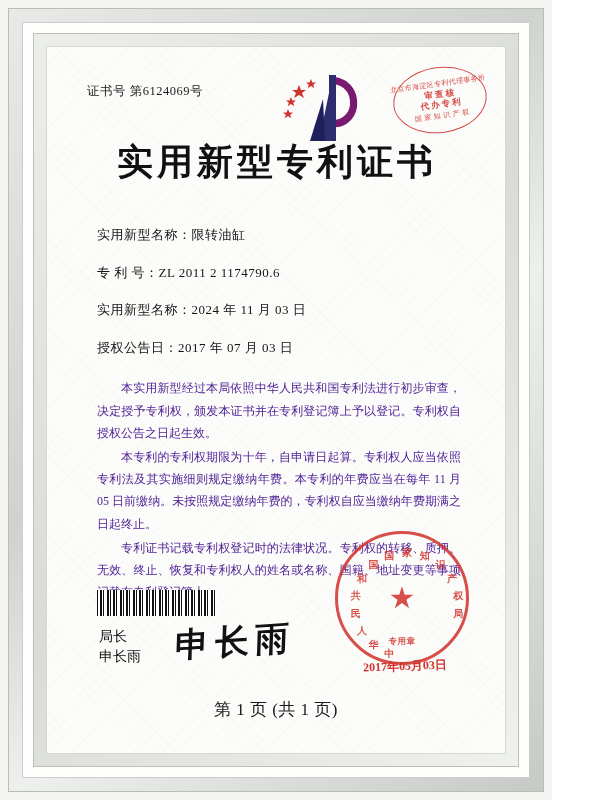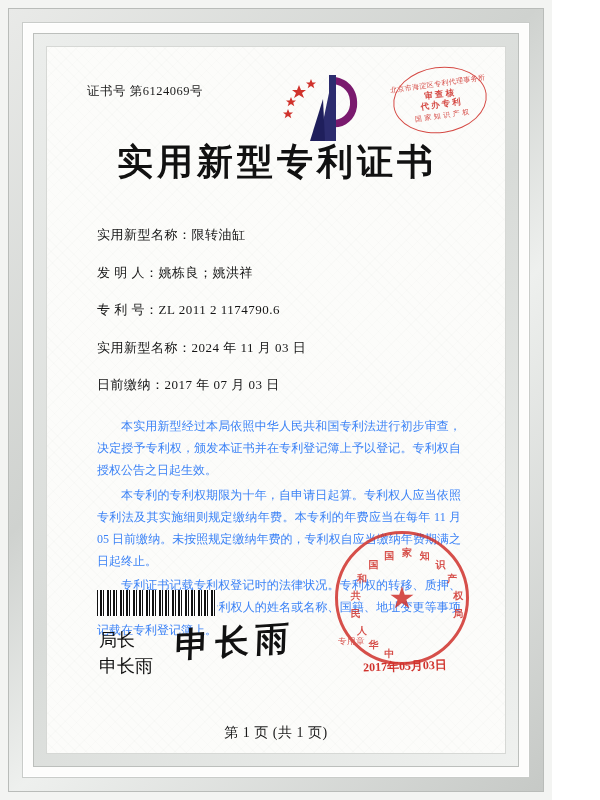--- a/index.html
+++ b/index.html
@@ -144,21 +144,21 @@
   .field-value {
     letter-spacing: 0.5px;
   }
 
   .body-text {
     margin-top: 16px;
     margin-left: 14px;
     margin-right: 10px;
     font-size: 12px;
     line-height: 1.85;
-    color: #3b82f6;
+    color: #4c1d95;
     text-align: justify;
   }
   .body-text p {
     margin: 0 0 2px 0;
     text-indent: 24px;
   }
 
   
   .barcode {
     position: absolute;
@@ -172,21 +172,21 @@
         #111 3px 5px, #fff 5px 6px,
         #111 6px 7px, #fff 7px 10px,
         #111 10px 12px, #fff 12px 13px);
   }
 
   
   .sign-block {
     position: absolute;
     left: 52px;
     top: 580px;
-    font-size: 18px;
+    font-size: 14px;
     line-height: 1.45;
     color: #111;
   }
   .sign-hand {
     position: absolute;
     left: 128px;
     top: 572px;
     font-size: 34px;
     font-family: "DejaVu Serif", serif;
     color: #111;
@@ -226,44 +226,44 @@
     transform: translate(-50%,-50%);
     font-size: 30px;
     color: #d0322c;
     line-height: 1;
   }
   .seal-bottom-text {
     position: absolute;
     left: 0;
     right: 0;
     bottom: 14px;
-    text-align: left;
+    text-align: center;
     font-size: 8.5px;
-    font-weight: normal;
+    font-weight: bold;
     letter-spacing: 0.5px;
   }
   .seal-date {
     position: absolute;
     right: 34px;
     bottom: 78px;
     width: 132px;
     text-align: center;
     font-size: 12px;
     color: #d0322c;
     font-weight: bold;
     transform: rotate(-2deg);
   }
 
   .page-footer {
     position: absolute;
     left: 0;
     right: 0;
-    bottom: 11px;
-    text-align: center;
-    font-size: 14px;
+    bottom: 32px;
+    text-align: center;
+    font-size: 17px;
     color: #1a1a1a;
     letter-spacing: 0.5px;
   }
 </style>
 </head>
 <body>
 
 <div class="certificate-frame">
   <div class="border-outer"></div>
   <div class="border-mid"></div>
@@ -301,33 +301,29 @@
       </div>
 
       <div class="title">实用新型专利证书</div>
 
       <div class="fields">
         <div class="field-row">
           <span class="field-label">实用新型名称：</span>
           <span class="field-value">限转油缸</span>
         </div>
         <div class="field-row">
-          <span class="field-label">发 明 人：</span>
-          <span class="field-value">姚栋良；姚洪祥</span>
-        </div>
-        <div class="field-row">
           <span class="field-label">专 利 号：</span>
           <span class="field-value">ZL 2011 2 1174790.6</span>
         </div>
         <div class="field-row">
           <span class="field-label">实用新型名称：</span>
           <span class="field-value">2024 年 11 月 03 日</span>
         </div>
         <div class="field-row">
-          <span class="field-label">日前缴纳：</span>
+          <span class="field-label">授权公告日：</span>
           <span class="field-value">2017 年 07 月 03 日</span>
         </div>
       </div>
 
       <div class="body-text">
         <p>本实用新型经过本局依照中华人民共和国专利法进行初步审查，决定授予专利权，颁发本证书并在专利登记簿上予以登记。专利权自授权公告之日起生效。</p>
         <p>本专利的专利权期限为十年，自申请日起算。专利权人应当依照专利法及其实施细则规定缴纳年费。本专利的年费应当在每年 11 月 05 日前缴纳。未按照规定缴纳年费的，专利权自应当缴纳年费期满之日起终止。</p>
         <p>专利证书记载专利权登记时的法律状况。专利权的转移、质押、无效、终止、恢复和专利权人的姓名或名称、国籍、地址变更等事项记载在专利登记簿上。</p>
       </div>
 

